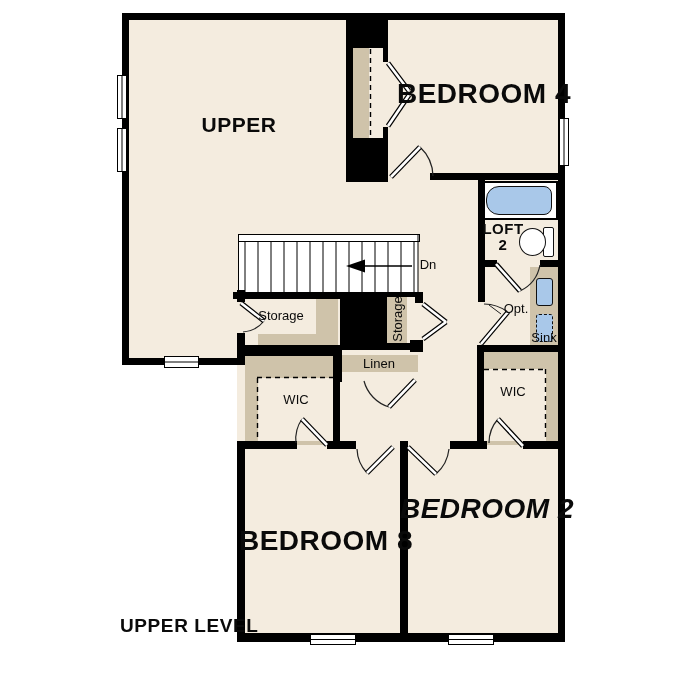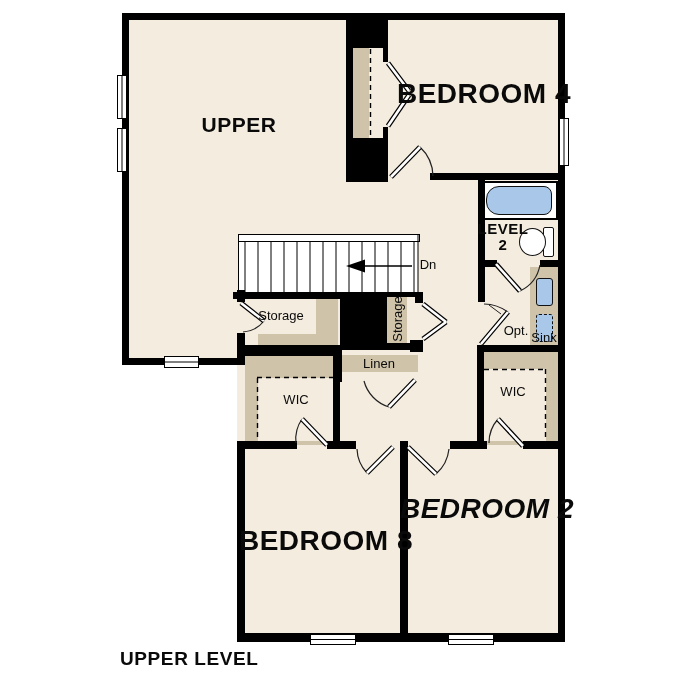--- a/index.html
+++ b/index.html
@@ -196,25 +196,25 @@
         <line x1="408" y1="447" x2="436" y2="474"></line>
         <line x1="523" y1="446" x2="498" y2="419"></line>
       </g>
     </g>
   </svg>
 
   <div class="lbl room" style="left:239px;top:125px;font-size:21px;">UPPER</div>
   <div class="lbl room" style="left:484px;top:94px;">BEDROOM 4</div>
   <div class="lbl room" style="left:326px;top:541px;">BEDROOM 8</div>
   <div class="lbl room" style="left:487px;top:509px;font-style:italic;">BEDROOM 2</div>
-  <div class="lbl bold" style="left:503px;top:228px;font-size:15px;">LEVEL</div>
+  <div class="lbl bold" style="left:503px;top:228px;font-size:15px;">LOFT</div>
   <div class="lbl bold" style="left:503px;top:244px;font-size:15px;">2</div>
   <div class="lbl" style="left:296px;top:399px;">WIC</div>
   <div class="lbl" style="left:513px;top:391px;">WIC</div>
   <div class="lbl" style="left:379px;top:363px;">Linen</div>
   <div class="lbl" style="left:281px;top:315px;">Storage</div>
   <div class="lbl vert" style="left:397px;top:319px;">Storage</div>
-  <div class="lbl" style="left:516px;top:330px;">Opt.</div>
+  <div class="lbl" style="left:516px;top:308px;">Opt.</div>
   <div class="lbl" style="left:544px;top:337px;">Sink</div>
   <div class="lbl" style="left:428px;top:264px;text-align:right;">Dn</div>
 
-  <div id="title" style="left:120px;top:648px;">UPPER LEVEL</div>
+  <div id="title" style="left:120px;top:615px;">UPPER LEVEL</div>
 </div>
 
 </body></html>

